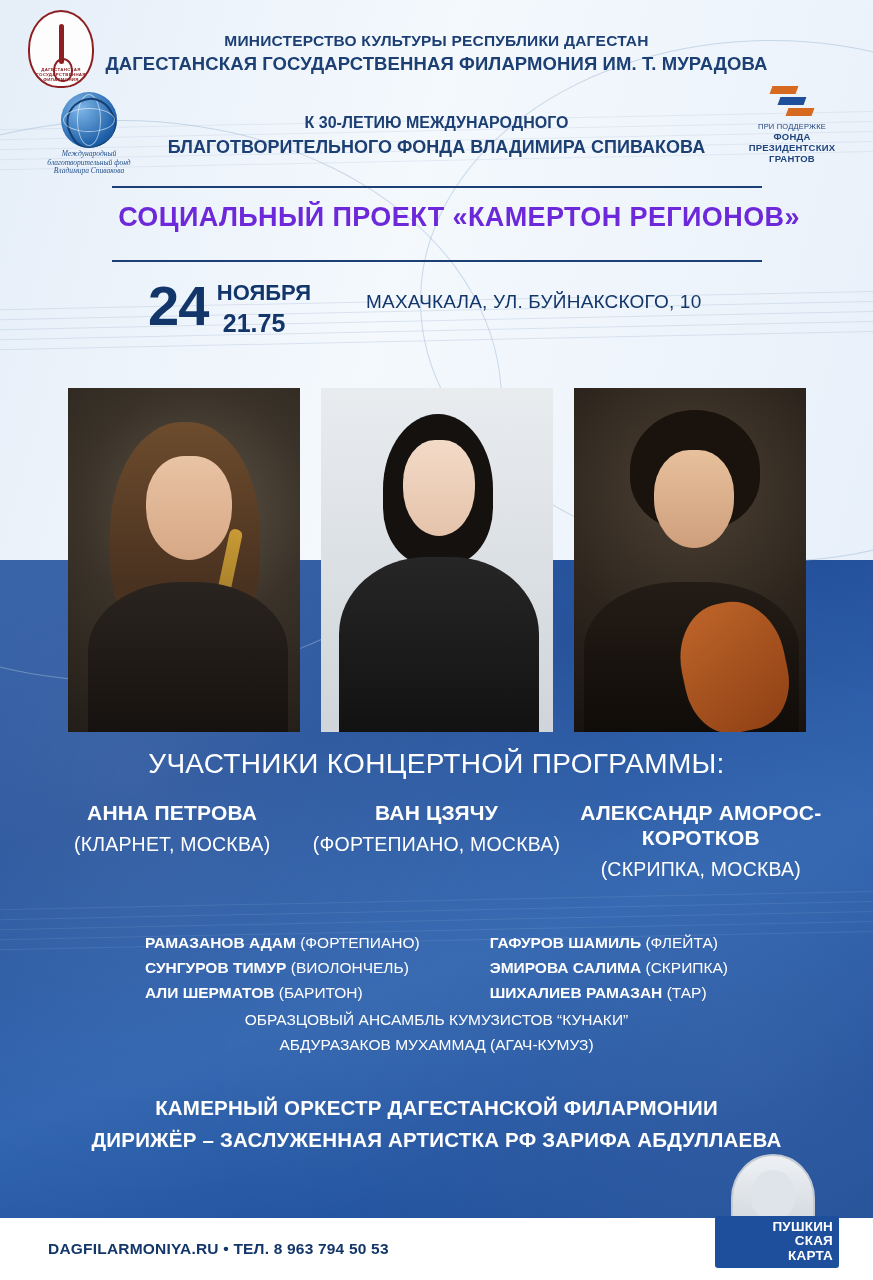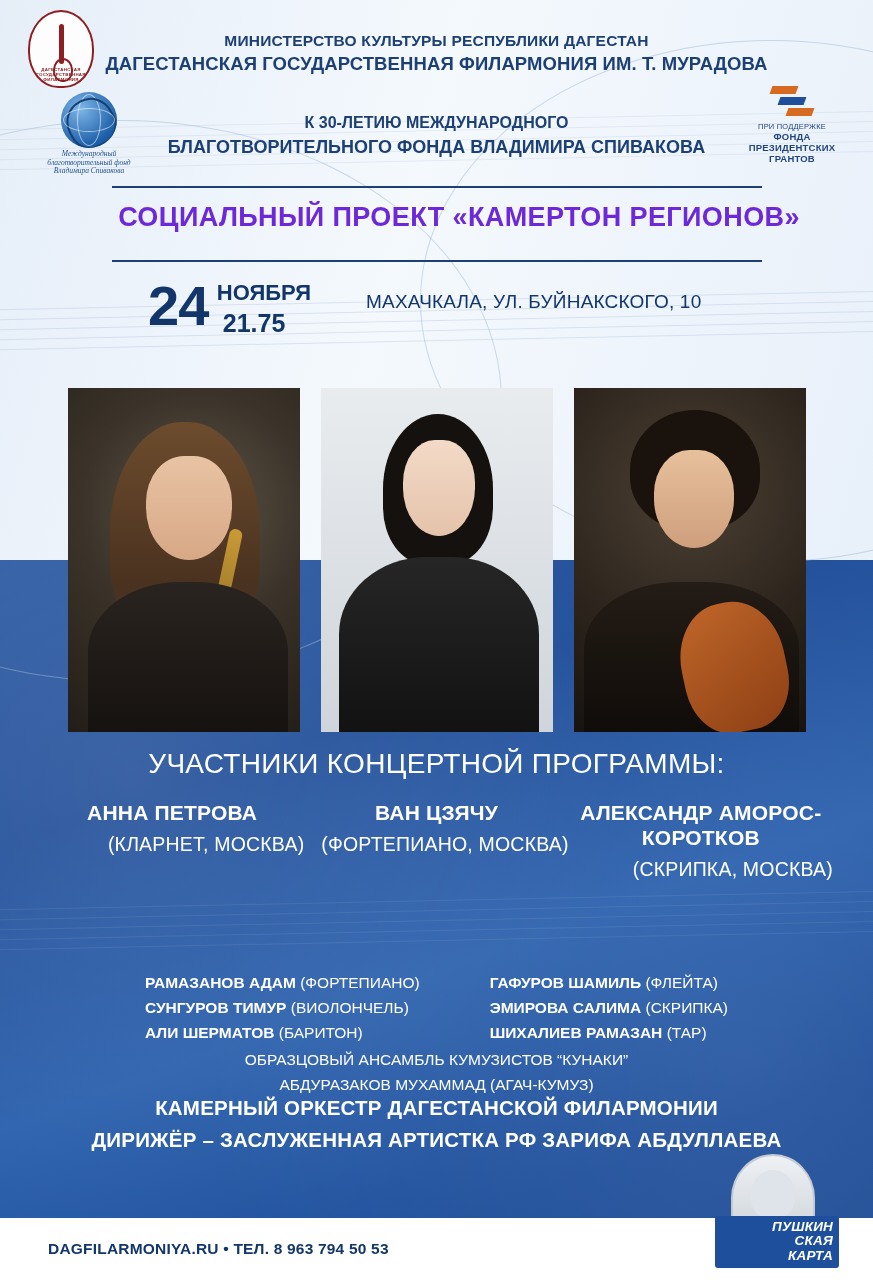--- a/index.html
+++ b/index.html
@@ -359,28 +359,26 @@
   .soloist .nm {
     font-size: 21px;
     font-weight: bold;
     line-height: 1.2;
     letter-spacing: .2px;
   }
   .soloist .inst {
     font-size: 19.5px;
     margin-top: 8px;
     letter-spacing: .2px;
-    text-align: right;
   }
 
   .ensemble {
     position: absolute;
     left: 0; right: 0; top: 930px;
     color: #ffffff;
-    margin-top: 40px;
   }
   .ens-cols {
     display: flex;
     justify-content: center;
     gap: 70px;
   }
   .ens-col { font-size: 15.5px; line-height: 1.62; }
   .ens-col.right { text-align: left; }
   .ens-col .b { font-weight: bold; }
   .ens-center {
@@ -444,21 +442,20 @@
     width: 112px;
     background: #1d4f9c;
     color: #fff;
     border-radius: 3px;
     padding: 4px 6px 5px;
     font-weight: bold;
     font-size: 13.5px;
     line-height: 1.06;
     letter-spacing: .2px;
     text-align: right;
-    font-style: italic;
   }
 </style>
 </head>
 <body>
 
 <div class="poster">
 
   <div class="bg-top"></div>
   <div class="bg-bottom"></div>
 

